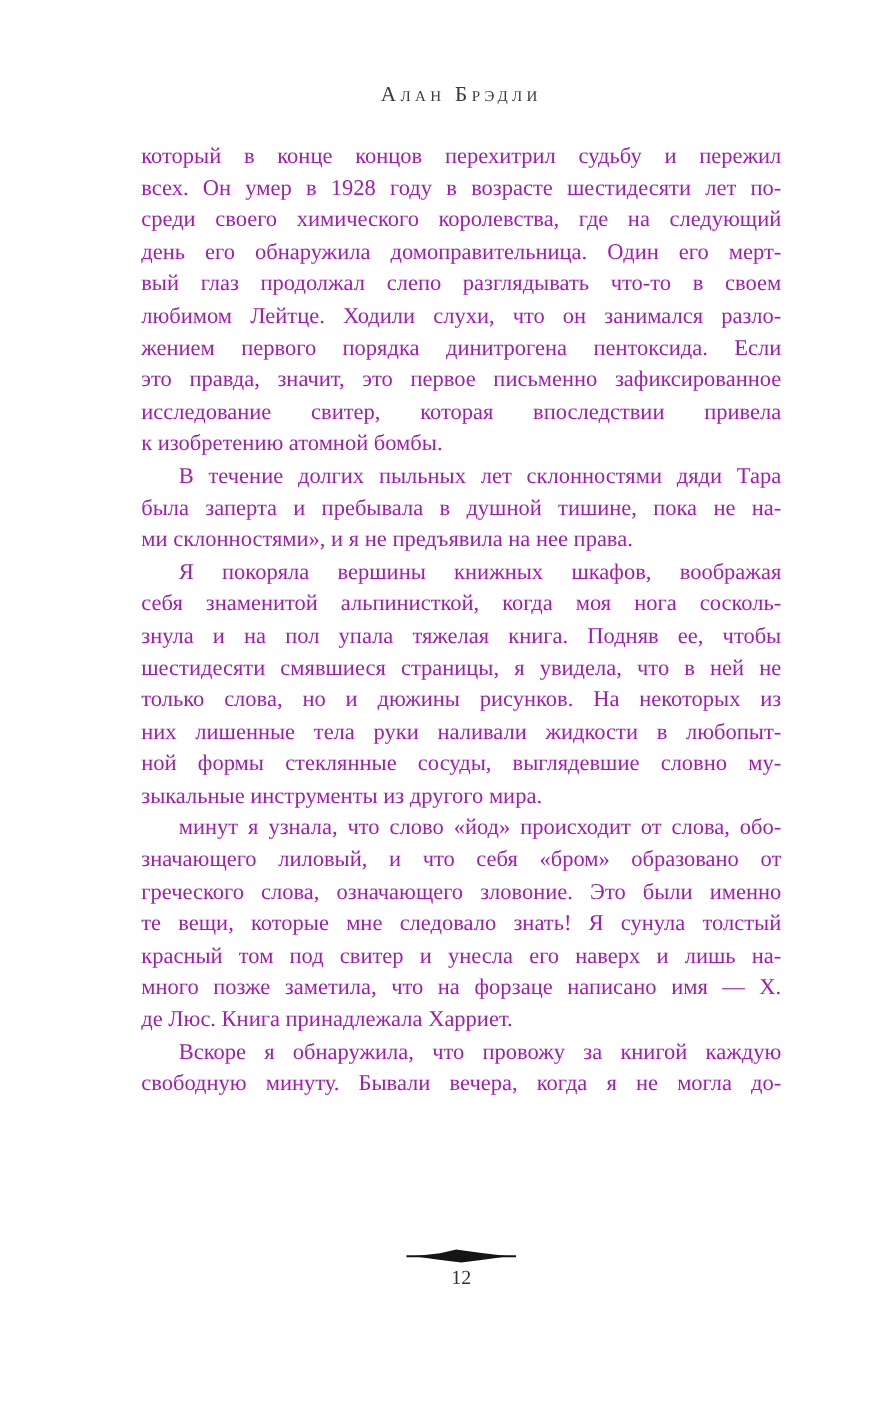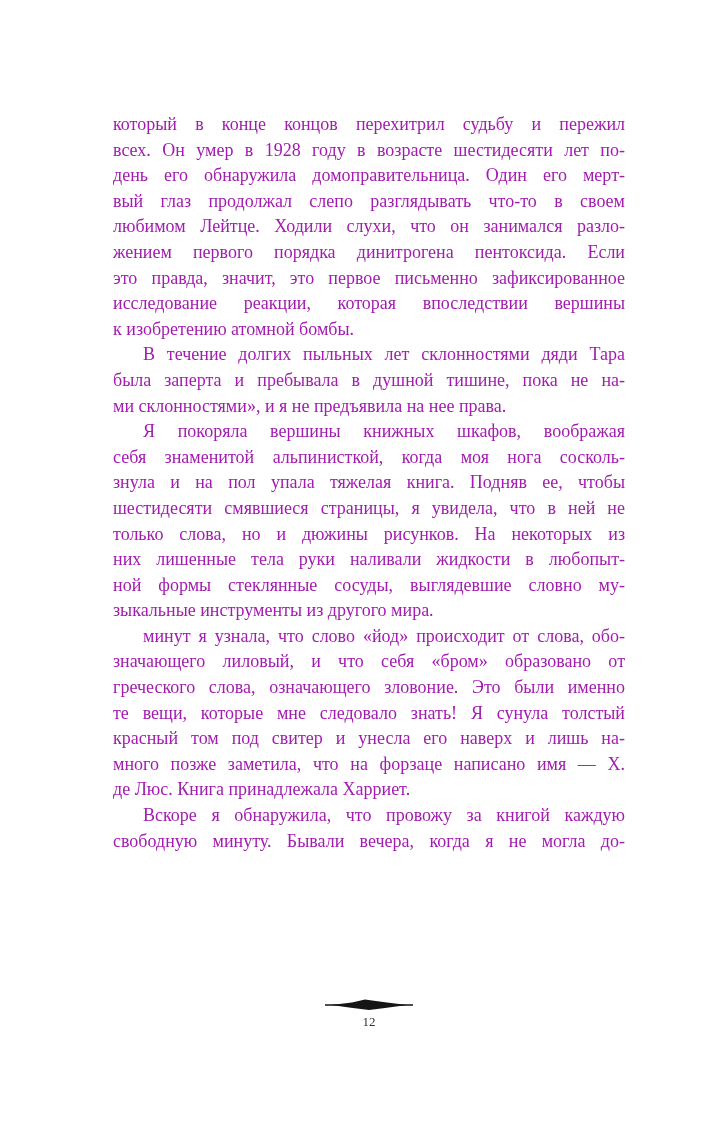--- a/index.html
+++ b/index.html
@@ -60,41 +60,43 @@
     left: 113px;
     width: 512px;
     text-align: center;
   }
   .ornament {
     display: block;
     margin: 0 auto;
   }
   .page-number {
     margin-top: 3px;
-    font-size: 13px;
+    font-size: 16px;
     color: #333333;
     text-align: center;
   }
 </style>
 </head>
 <body>
 
 <div class="page">
 
+  <div class="running-head">Алан Брэдли</div>
 
   <div class="text-block">
       <div class="paragraph">
         <div class="line">который в конце концов перехитрил судьбу и пережил</div>
         <div class="line">всех. Он умер в 1928 году в возрасте шестидесяти лет по-</div>
+        <div class="line">среди своего химического королевства, где на следующий</div>
         <div class="line">день его обнаружила домоправительница. Один его мерт-</div>
         <div class="line">вый глаз продолжал слепо разглядывать что-то в своем</div>
         <div class="line">любимом Лейтце. Ходили слухи, что он занимался разло-</div>
         <div class="line">жением первого порядка динитрогена пентоксида. Если</div>
         <div class="line">это правда, значит, это первое письменно зафиксированное</div>
-        <div class="line">исследование реакции, которая впоследствии вершины</div>
+        <div class="line">исследование свитер, которая впоследствии привела</div>
         <div class="line final">к изобретению атомной бомбы.</div>
       </div>
       <div class="paragraph indent">
         <div class="line">В течение долгих пыльных лет склонностями дяди Тара</div>
         <div class="line">была заперта и пребывала в душной тишине, пока не на-</div>
         <div class="line final">ми склонностями», и я не предъявила на нее права.</div>
       </div>
       <div class="paragraph indent">
         <div class="line">Я покоряла вершины книжных шкафов, воображая</div>
         <div class="line">себя знаменитой альпинисткой, когда моя нога сосколь-</div>

